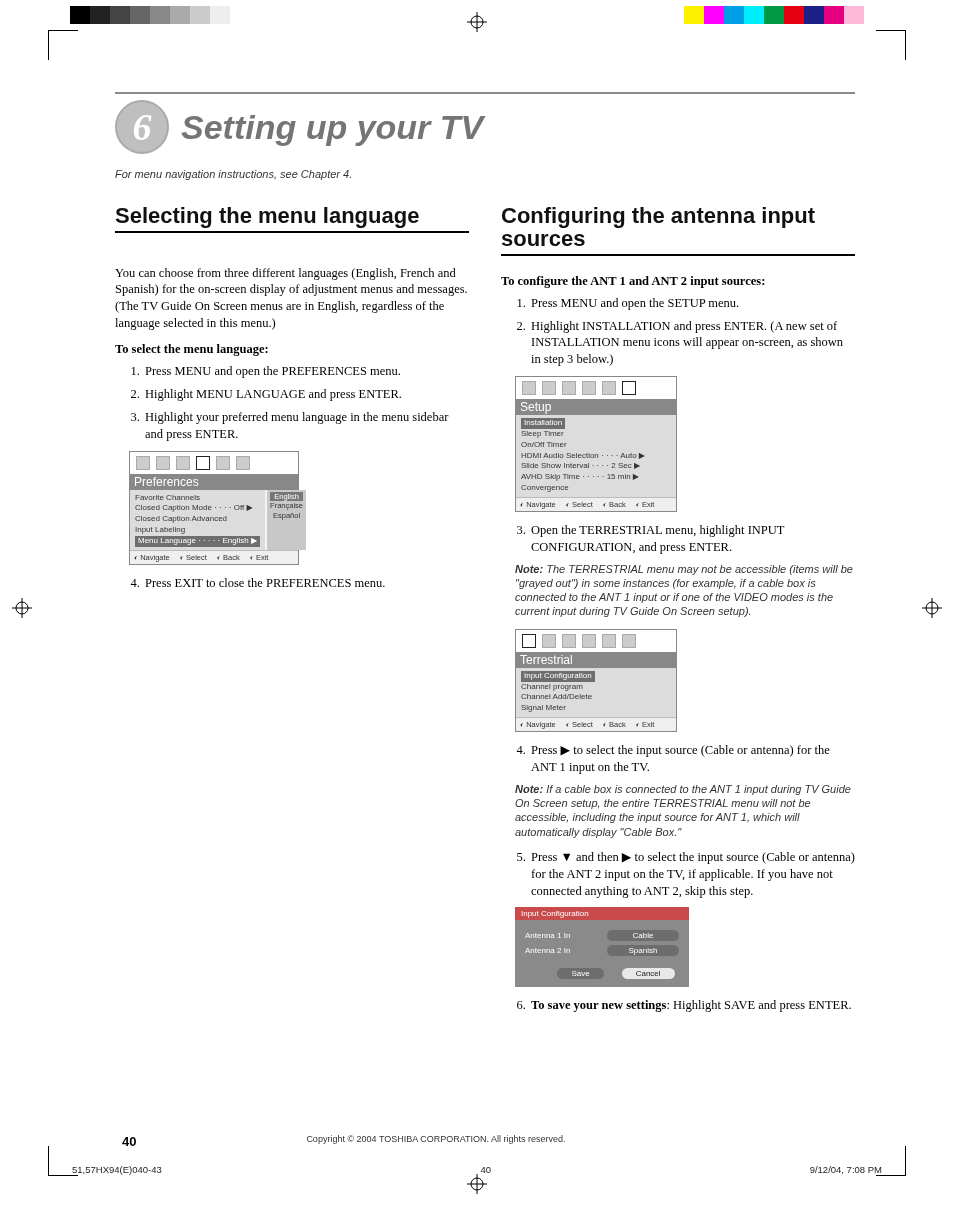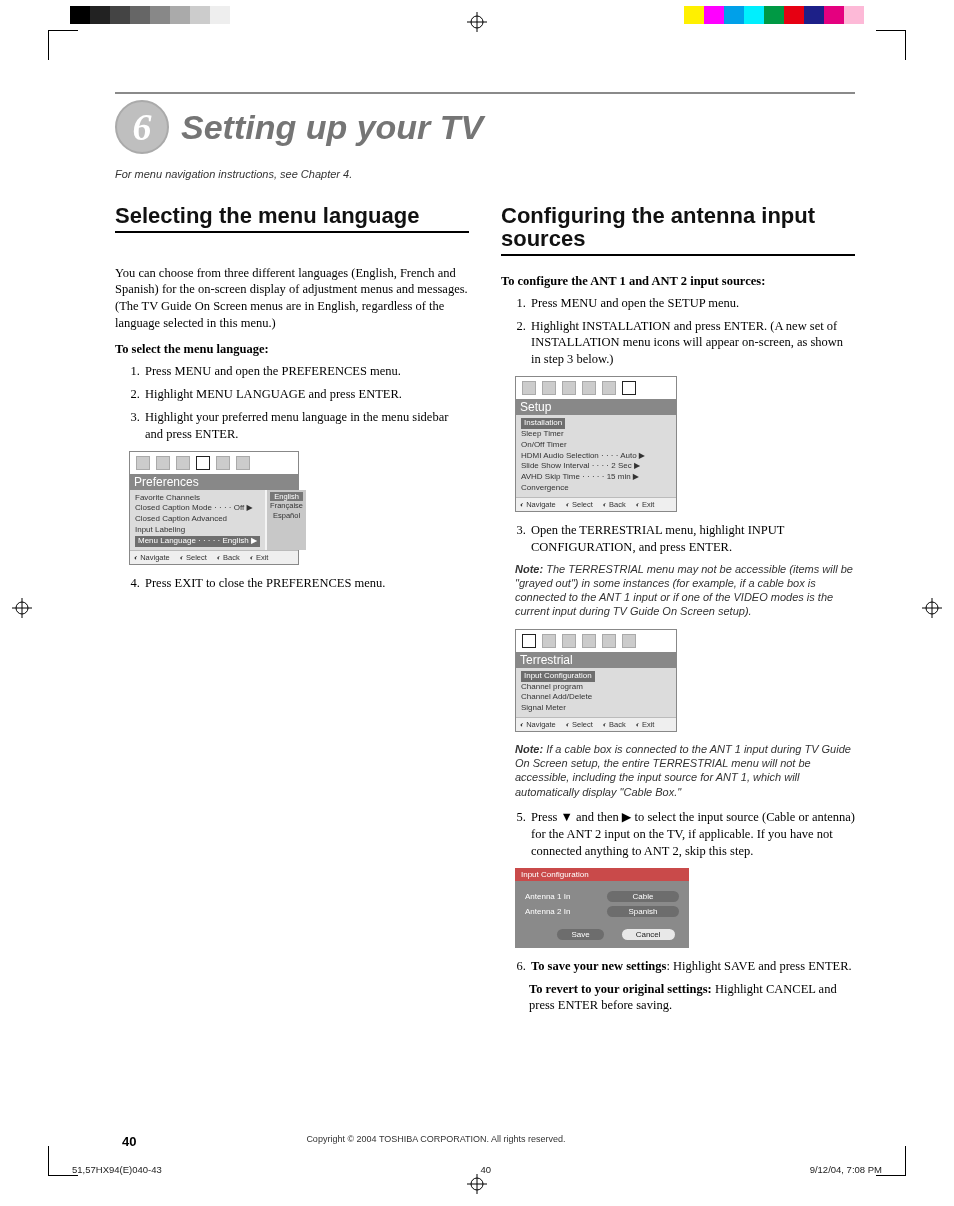--- a/index.html
+++ b/index.html
@@ -252,20 +252,23 @@
           <div class="row">Channel Add/Delete</div>
           <div class="row">Signal Meter</div>
         </div>
         <div class="ui-ftr">
           <span>Navigate</span>
           <span>Select</span>
           <span>Back</span>
           <span>Exit</span>
         </div>
       </div>
+      <ol class="steps" start="4">
+        <li><span>Press ▶ to select the input source (Cable or antenna) for the ANT 1 input on the TV.</span></li>
+      </ol>
       <div class="note"><span class="nb">Note:</span> <span>If a cable box is connected to the ANT 1 input during TV Guide On Screen setup, the entire TERRESTRIAL menu will not be accessible, including the input source for ANT 1, which will automatically display "Cable Box."</span></div>
       <ol class="steps" start="5">
         <li>Press ▼ and then ▶ to select the input source (Cable or antenna) for the ANT 2 input on the TV, if applicable. If you have not connected anything to ANT 2, skip this step.</li>
       </ol>
       <div class="cfg-box">
         <div class="ttl">Input Configuration</div>
         <div class="area">
           <div class="grid">
             <div>Antenna 1 In</div>
             <div class="btn cable">Cable</div>
@@ -274,21 +277,20 @@
           </div>
         </div>
         <div class="ft">
           <div class="p save">Save</div>
           <div class="p cancel">Cancel</div>
         </div>
       </div>
       <ol class="steps" start="6">
         <li><span class="bold">To save your new settings</span><span>: Highlight SAVE and press ENTER.</span></li>
       </ol>
-      <p class="body-text" style="margin-left:28px"><span class="bold">To revert to your original settings:</span><span> Highlight CANCEL and press ENTER before saving.</span></p>
     </div>
   </div>
 </div>
 
 <div class="page-num">40</div>
 <div class="copyright">Copyright © 2004 TOSHIBA CORPORATION. All rights reserved.</div>
 <div class="footer-line">
   <div class="f1">51,57HX94(E)040-43</div>
   <div class="f2">40</div>
   <div class="f3">9/12/04, 7:08 PM</div>

